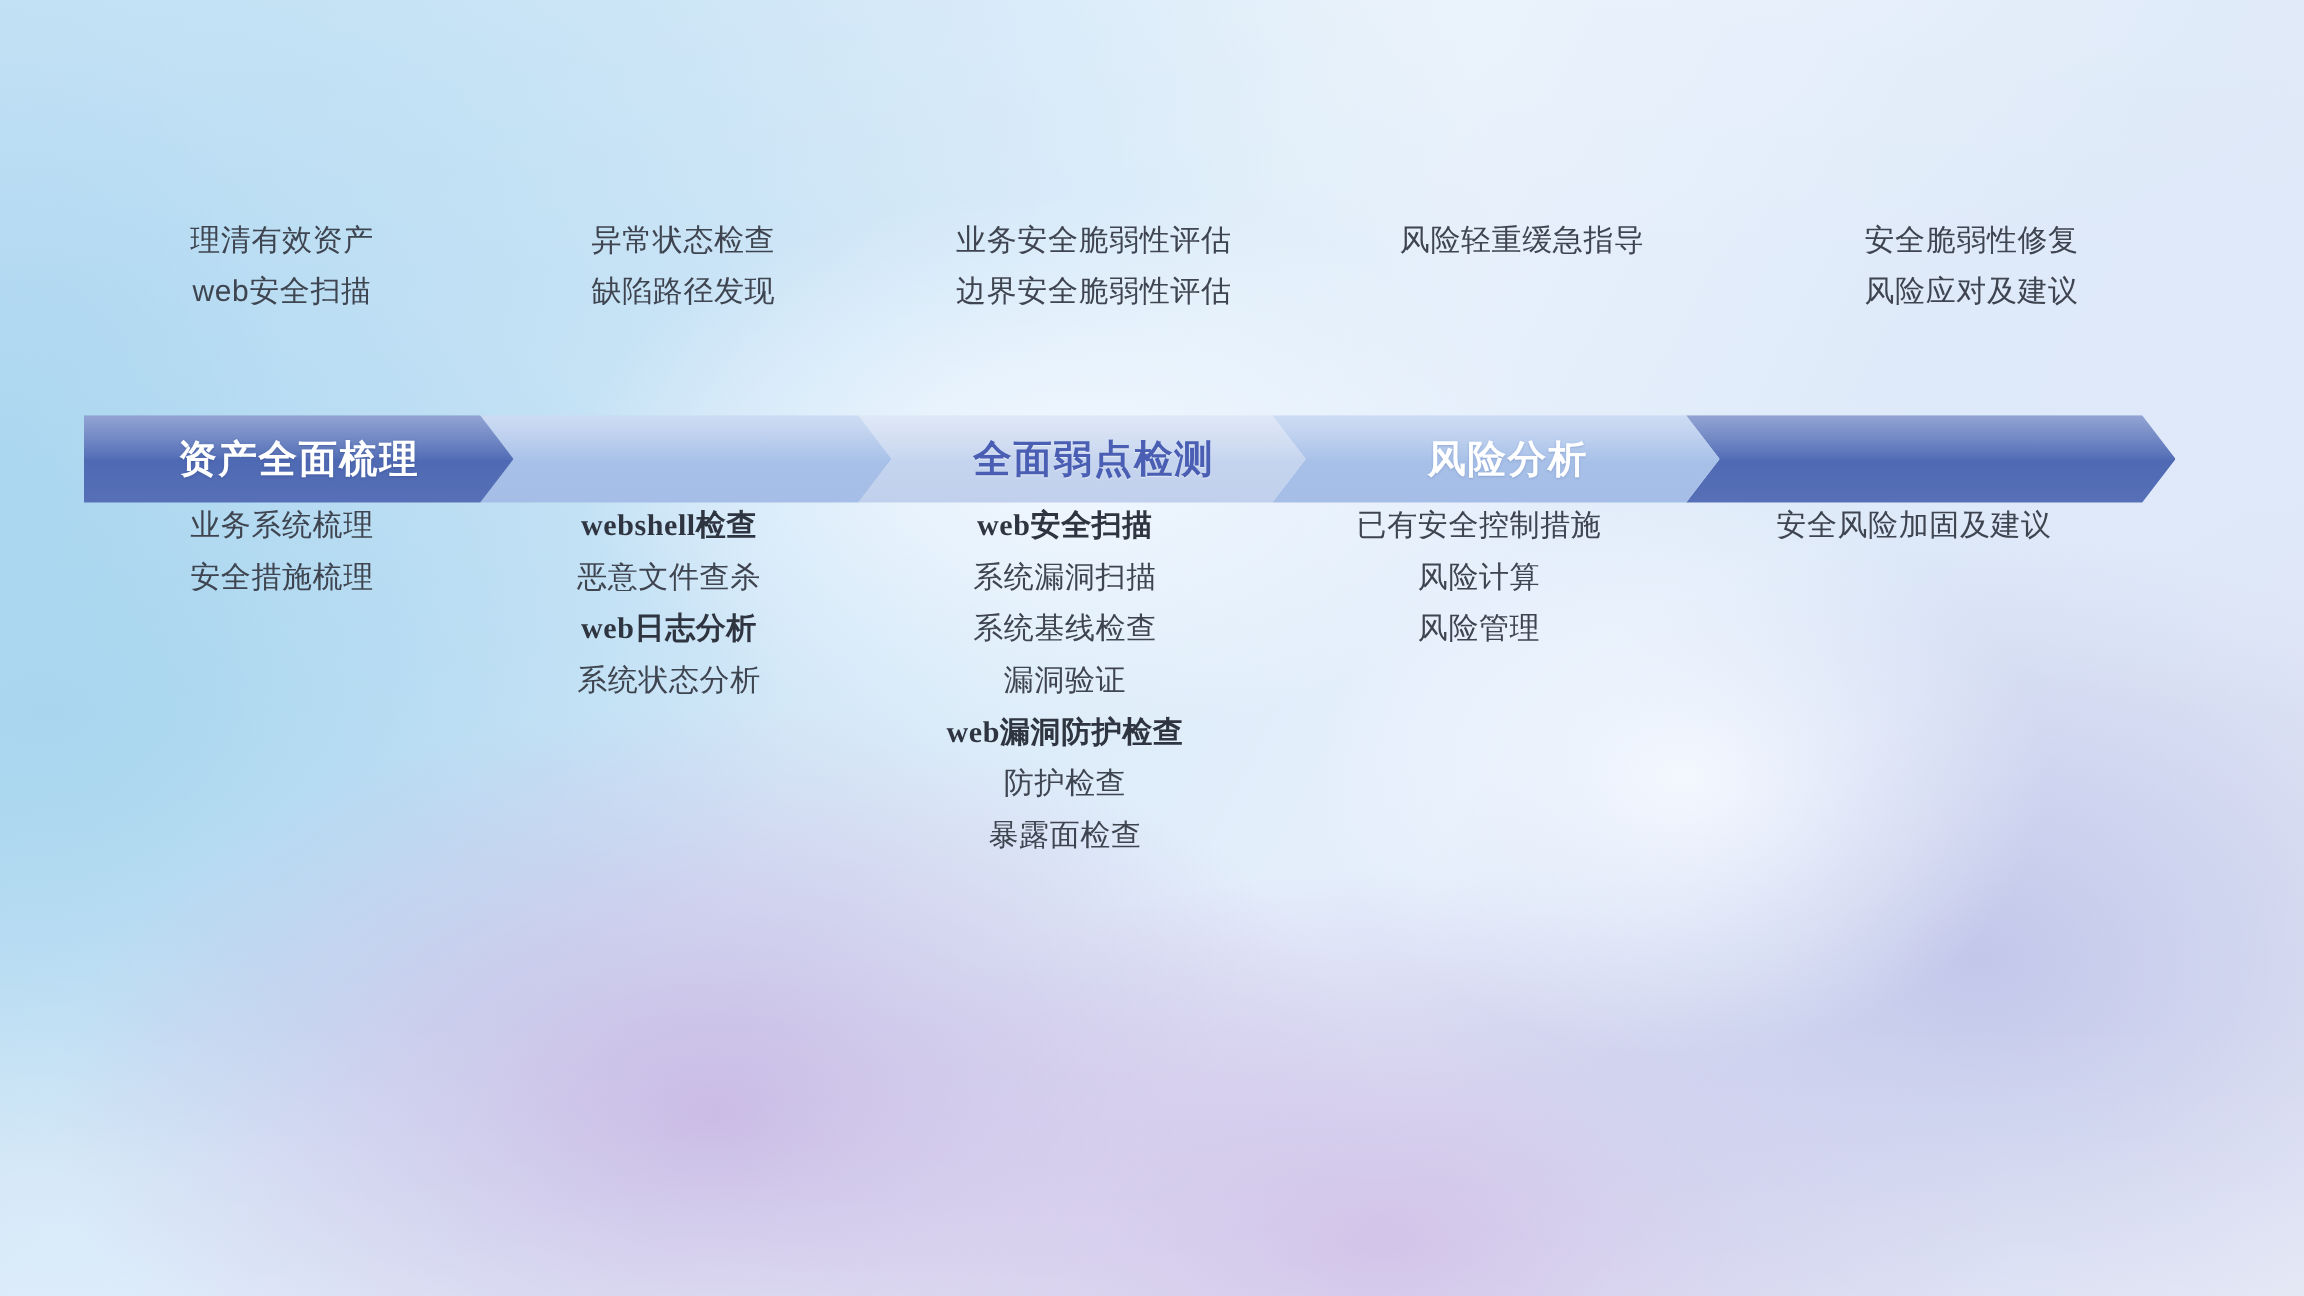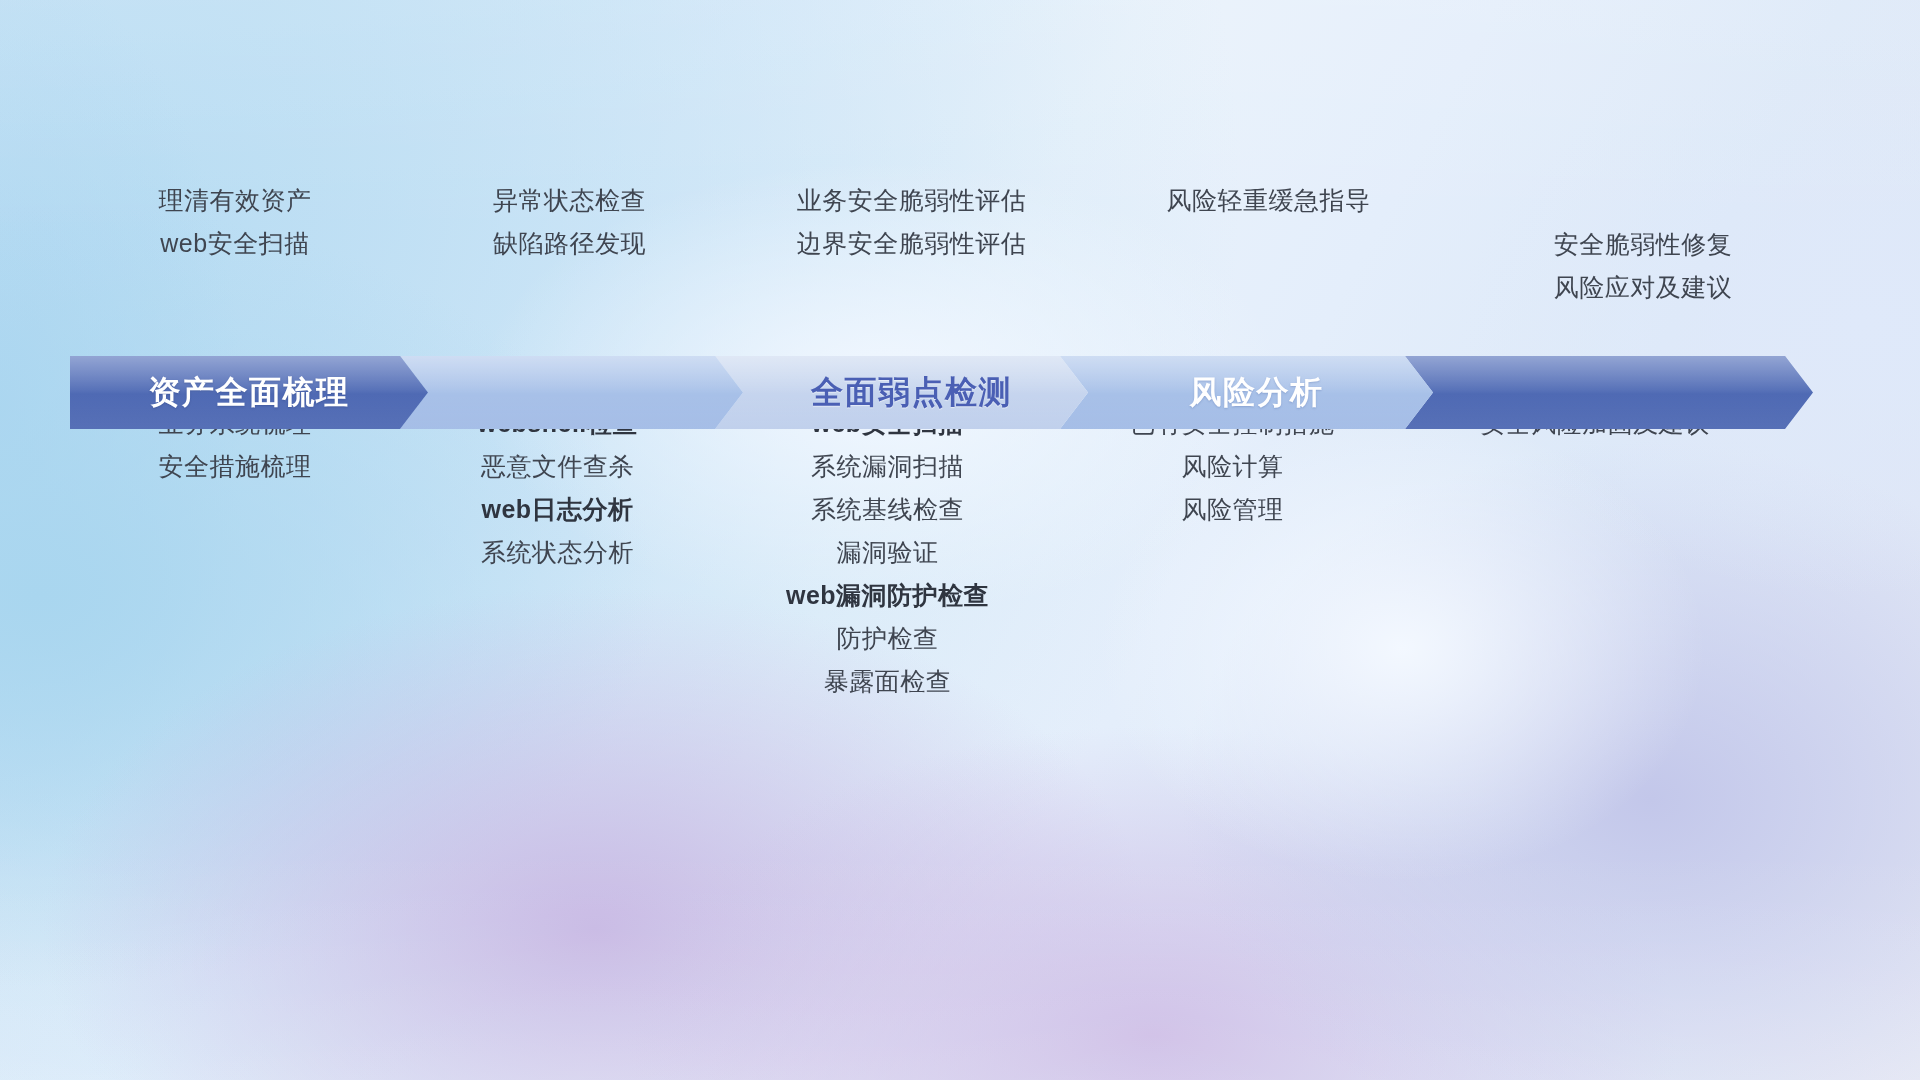--- a/index.html
+++ b/index.html
@@ -93,21 +93,21 @@
     color: #3f4550;
     letter-spacing: 0.5px;
     line-height: 1.22;
     white-space: nowrap;
   }
 
   
   .band {
     position: absolute;
     left: 70px;
-    top: 356px;
+    top: 346px;
     width: 1784px;
     height: 73px;
     display: flex;
   }
   .chev {
     position: relative;
     height: 100%;
     display: flex;
     align-items: center;
     justify-content: center;
@@ -138,23 +138,24 @@
   .chev.dark .label { color: #ffffff; text-shadow: 0 1px 2px rgba(40,60,120,0.35); }
   .chev.light  { background: linear-gradient(180deg, #b5cbed 0%, #a7c0e8 55%, #9fb9e5 100%); }
   .chev.light .label { color: #ffffff; text-shadow: 0 1px 2px rgba(70,95,160,0.30); }
   .chev.pale { background: linear-gradient(180deg, #cfdcf1 0%, #c5d4ee 55%, #bccdeb 100%); }
   .chev.pale .label { color: #4a5fb4; text-shadow: 0 1px 1px rgba(255,255,255,0.55); }
 
   
   .bot-row {
     position: absolute;
     left: 70px;
-    top: 408px;
+    top: 424px;
     width: 1780px;
     display: flex;
+    font-family: Liberation Serif, serif;
   }
   .bot-col {
     display: flex;
     flex-direction: column;
     align-items: center;
     gap: 13px;
   }
   .bot-col .line {
     font-size: 25px;
     color: #3f4550;
@@ -205,21 +206,21 @@
           <div class="line">异常状态检查</div>
           <div class="line">缺陷路径发现</div>
         </div>
         <div class="top-col" style="width: 345px;">
           <div class="line">业务安全脆弱性评估</div>
           <div class="line">边界安全脆弱性评估</div>
         </div>
         <div class="top-col" style="width: 345px;">
           <div class="line">风险轻重缓急指导</div>
         </div>
-        <div class="top-col" style="width: 380px; margin-top: 44px;">
+        <div class="top-col" style="width: 380px;">
           <div class="line">安全脆弱性修复</div>
           <div class="line">风险应对及建议</div>
         </div>
       </div>
 
     <div class="band" id="band">
         <div class="chev dark" style="width: 358px; z-index: 20;">
           <div class="glass"></div>
           <div class="label">资产全面梳理</div>
         </div>

